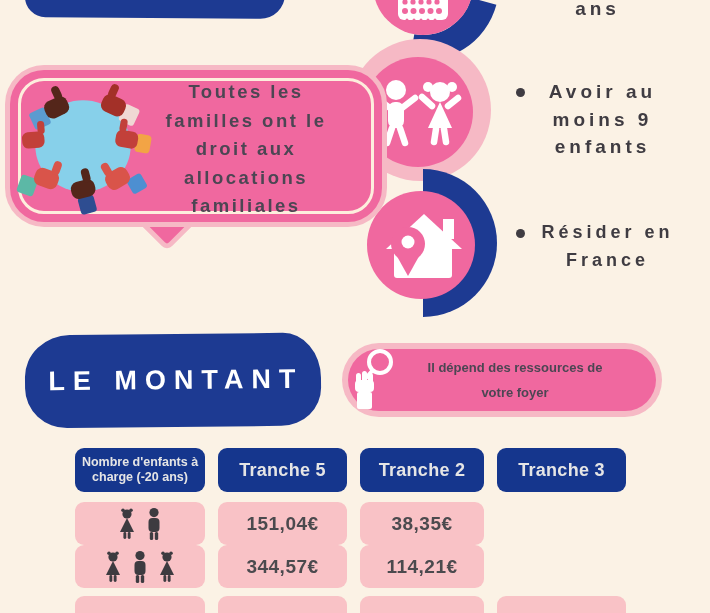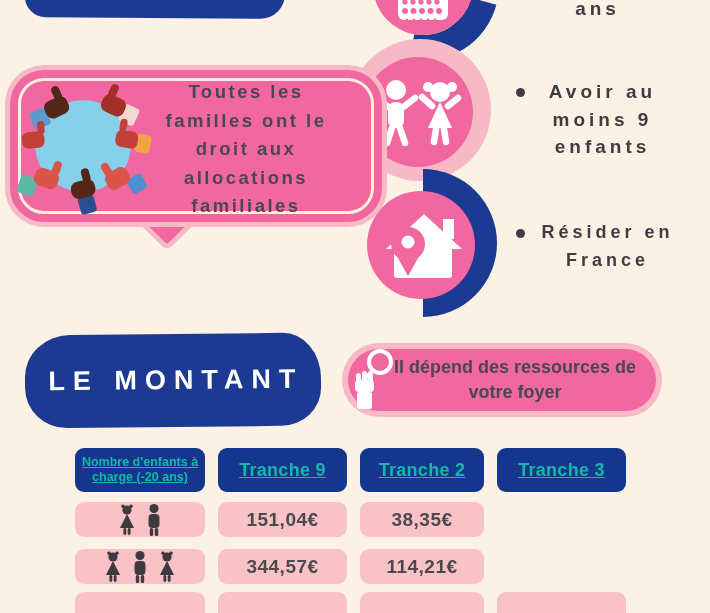--- a/index.html
+++ b/index.html
@@ -89,42 +89,42 @@
   
   .pill{
     position:absolute;left:342px;top:343px;width:320px;height:74px;
     background:var(--pink-rim);border-radius:37px;
   }
   .pill-inner{
     position:absolute;inset:6px;background:var(--pink);border-radius:31px;
     display:flex;align-items:center;justify-content:center;
   }
   .pill-text{
-    font-weight:bold;font-size:18px;line-height:25px;color:var(--ink);
+    font-weight:bold;font-size:13px;line-height:25px;color:var(--ink);
     text-align:center;padding-left:26px;
   }
   .pill-icon{position:absolute;left:8px;top:4px;width:48px;height:62px;z-index:3;}
 
   
   .table{position:absolute;left:75px;top:448px;width:560px;}
   .t-row{
     display:grid;
     grid-template-columns:130px 129px 124px 129px;
     column-gap:13px;
   }
   .t-head{height:44px;}
-  .t-body{height:35px;margin-top:10px;}
-  .t-body.r2{margin-top:12px;text-align:center;}
+  .t-body{height:43px;margin-top:10px;}
+  .t-body.r2{margin-top:0;text-align:center;}
   .t-body.r3{margin-top:8px;}
   .cell{
     display:flex;align-items:center;justify-content:center;
     border-radius:9px;
   }
   .cell.h{
-    background:var(--blue-deep);color:#14b8a6;font-weight:bold;font-size:18px;letter-spacing:.3px;text-decoration:underline;
+    background:var(--blue-deep);color:#e5e5e5;font-weight:bold;font-size:18px;letter-spacing:.3px;
   }
   .cell.h0{
     font-size:12.5px;line-height:15px;letter-spacing:0;text-align:center;
   }
   .cell.p{
     background:var(--cell-pink);color:#4b4a4e;font-weight:bold;font-size:19px;letter-spacing:.5px;
   }
   .cell.icons{gap:5px;}
   .child-ic{display:block;}
 </style>
@@ -267,21 +267,21 @@
     <rect x="18" y="26" width="5" height="10" rx="2.5" fill="#ffffff"></rect>
     <rect x="5" y="33" width="19" height="12" rx="4" fill="#ffffff"></rect>
     <rect x="7" y="45" width="15" height="17" rx="2" fill="#ffffff"></rect>
   </svg>
 </div>
 
 <div class="table">
   <div class="t-row t-head">
     <div class="cell h h0 pre">Nombre d'enfants à
 charge (-20 ans)</div>
-    <div class="cell h">Tranche 9</div>
+    <div class="cell h">Tranche 5</div>
     <div class="cell h">Tranche 2</div>
     <div class="cell h">Tranche 3</div>
   </div>
 
   <div class="t-row t-body r1">
     <div class="cell p icons">
       <svg class="child-ic" width="22" height="32" viewBox="0 0 22 32" fill="#3d3b40">
         <circle cx="7" cy="2.2" r="1.8"></circle>
           <circle cx="15" cy="2.2" r="1.8"></circle>
         <circle cx="11" cy="6" r="4.6"></circle>

